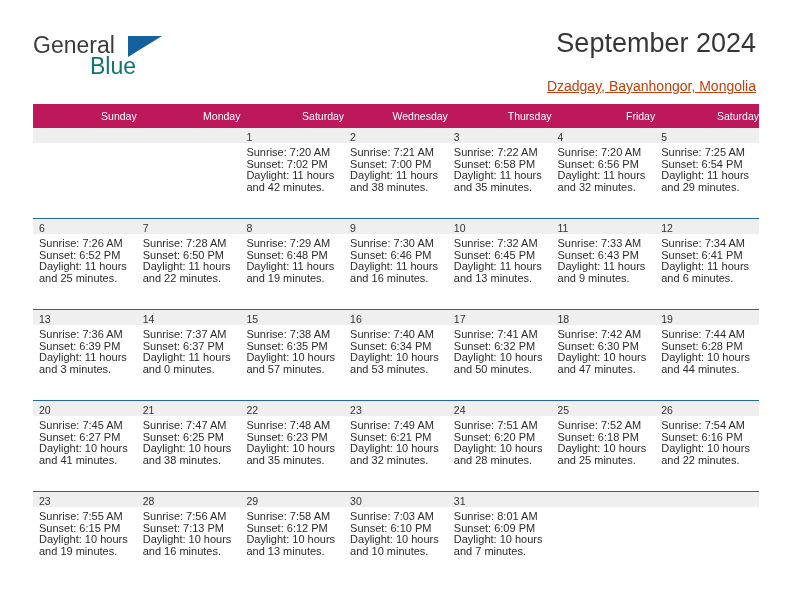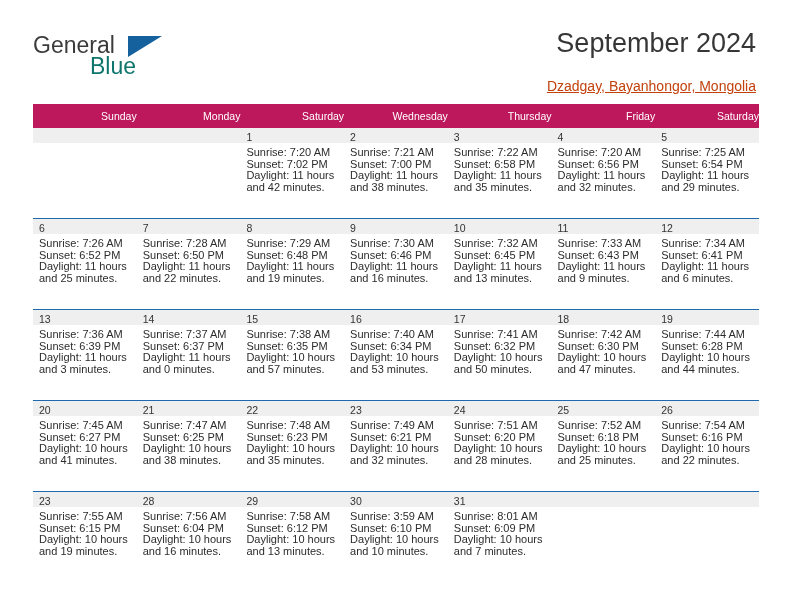--- a/index.html
+++ b/index.html
@@ -491,42 +491,42 @@
                 <div>Daylight: 10 hours</div>
                 <div>and 19 minutes.</div>
               </div>
             </div>
           </td>
           <td>
             <div class="cell">
               <div class="daynum">28</div>
               <div class="details">
                 <div>Sunrise: 7:56 AM</div>
-                <div>Sunset: 6:04 PM</div>
+                <div>Sunset: 7:13 PM</div>
                 <div>Daylight: 10 hours</div>
                 <div>and 16 minutes.</div>
               </div>
             </div>
           </td>
           <td>
             <div class="cell">
               <div class="daynum">29</div>
               <div class="details">
                 <div>Sunrise: 7:58 AM</div>
                 <div>Sunset: 6:12 PM</div>
                 <div>Daylight: 10 hours</div>
                 <div>and 13 minutes.</div>
               </div>
             </div>
           </td>
           <td>
             <div class="cell">
               <div class="daynum">30</div>
               <div class="details">
-                <div>Sunrise: 3:59 AM</div>
+                <div>Sunrise: 7:03 AM</div>
                 <div>Sunset: 6:10 PM</div>
                 <div>Daylight: 10 hours</div>
                 <div>and 10 minutes.</div>
               </div>
             </div>
           </td>
           <td>
             <div class="cell">
               <div class="daynum">31</div>
               <div class="details">

